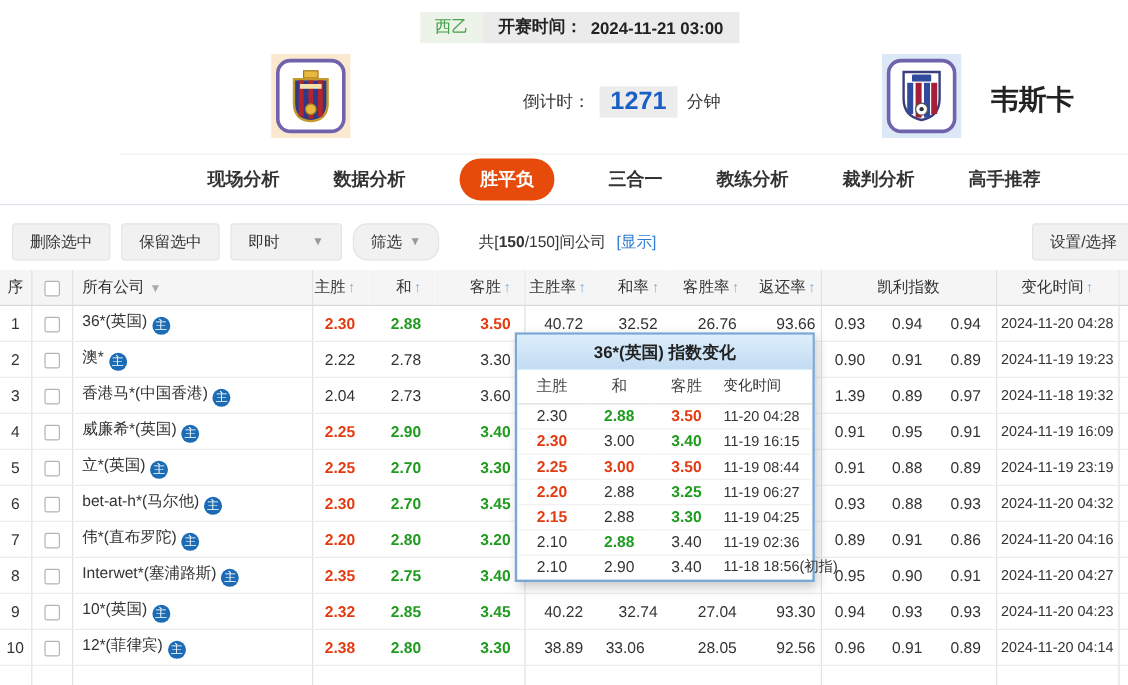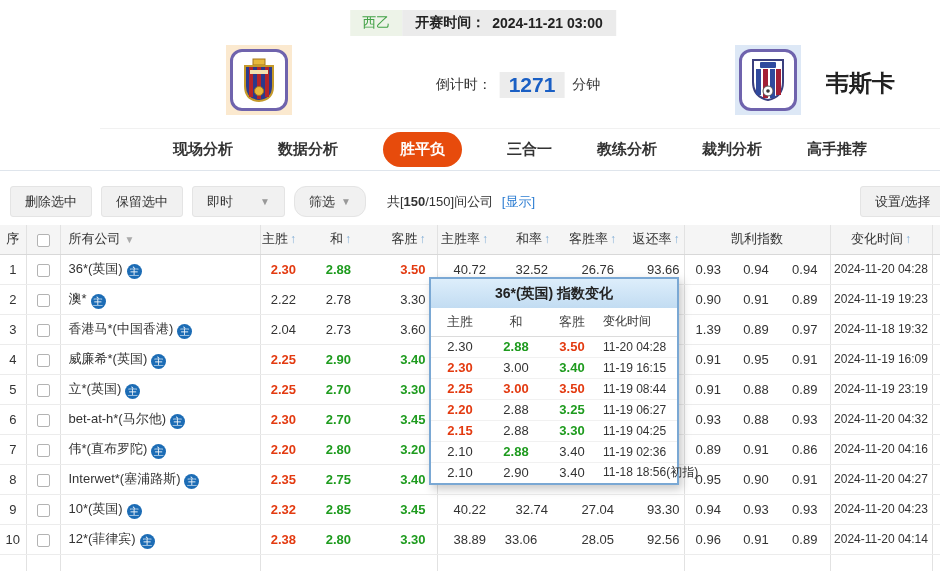--- a/index.html
+++ b/index.html
@@ -27,21 +27,21 @@
   .nav-edge { position:absolute; top:170px; left:0; width:940px; height:1px; background:#dfe5ec; }
   .tab { font-size:15px; font-weight:600; color:#333; cursor:pointer; white-space:nowrap; }
   .tab.active { background:#e74b0c; color:#fff; padding:8px 17px; border-radius:18px; font-weight:bold; }
 
   
   .toolbar { position:absolute; top:186px; left:10px; display:flex; align-items:center; gap:9px; }
   .tbtn { background:#f1f1f1; border:1px solid #e4e4e4; border-radius:3px; height:31px; padding:0 14px; font-size:13px; color:#333; display:flex; align-items:center; cursor:pointer; white-space:nowrap; }
   .tsel { justify-content:space-between; width:93px; }
   .tsel-sm { gap:6px; }
   .caret { color:#999; font-size:10px; }
-  .count-text { margin-left:12px; font-size:13px; color:#333; white-space:nowrap; }
+  .count-text { margin-left:24px; font-size:13px; color:#333; white-space:nowrap; }
   .count-text b { font-weight:bold; }
   .show-link { color:#2d7dd2; margin-left:5px; cursor:pointer; }
   .settings-btn { position:absolute; top:186px; left:860px; }
 
   
   table.odds { position:absolute; top:225px; left:0; width:940px; border-collapse:collapse; table-layout:fixed; font-size:13px; }
   table.odds th { height:29px; background:#f5f5f5; font-weight:normal; color:#333; border-bottom:1px solid #d8d8d8; white-space:nowrap; overflow:hidden; }
   table.odds td { height:30px; border-bottom:1px solid #ececec; background:#fff; white-space:nowrap; overflow:hidden; }
   .bR { border-right:1px solid #e2e2e2; }
   .al { text-align:left; padding-left:8px; }
@@ -180,21 +180,21 @@
     </colgroup>
     <thead>
       <tr>
         <th class="bR ac">序</th>
         <th class="bR ac"><span class="cb"></span></th>
         <th class="bR al"><span>所有公司</span><span class="hdr-caret">▼</span></th>
         <th class="ar"><span>主胜</span><span class="arr">↑</span></th>
         <th class="ar"><span>和</span><span class="arr">↑</span></th>
         <th class="bR ar"><span>客胜</span><span class="arr">↑</span></th>
         <th class="ar" style="padding-right:6px;"><span>主胜率</span><span class="arr">↑</span></th>
-        <th class="ar" style="padding-right:6px;"><span>和率</span><span class="arr">↑</span></th>
+        <th class="ar" style="padding-right:6px;font-family:Liberation Mono, monospace;"><span>和率</span><span class="arr">↑</span></th>
         <th class="ar" style="padding-right:4px;"><span>客胜率</span><span class="arr">↑</span></th>
         <th class="bR ar" style="padding-right:4px;"><span>返还率</span><span class="arr">↑</span></th>
         <th class="bR ac" colspan="3">凯利指数</th>
         <th class="bR ac"><span>变化时间</span><span class="arr">↑</span></th>
         <th class="c-edge"></th>
       </tr>
     </thead>
     <tbody>
 
     <tr>

